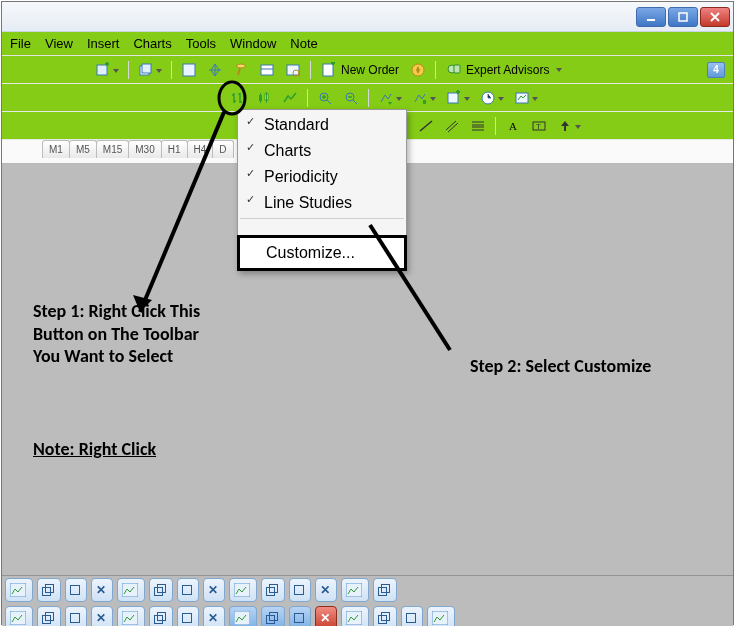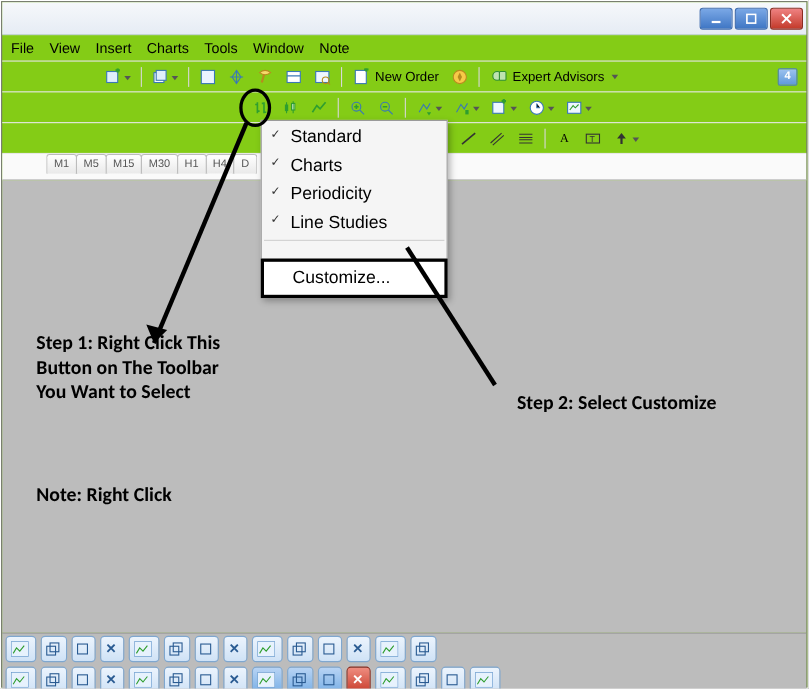--- a/index.html
+++ b/index.html
@@ -161,21 +161,21 @@
 
   
   .anno {
     position:absolute; left:0; top:0; width:100%; height:626px;
     pointer-events:none; z-index:20;
   }
   .anno-text {
     position:absolute; font-family:"Calibri","Segoe UI",sans-serif;
     font-size:18px; font-weight:bold; color:#000; line-height:1.25;
   }
-  .note { }
+  .note { text-decoration:underline; }
 
   
   .tiles-wrap {
     background:#bcbcbc;
     border-top:1px solid #959595;
   }
   .tiles-row {
     display:flex;
     height:28px;
     gap:4px;

